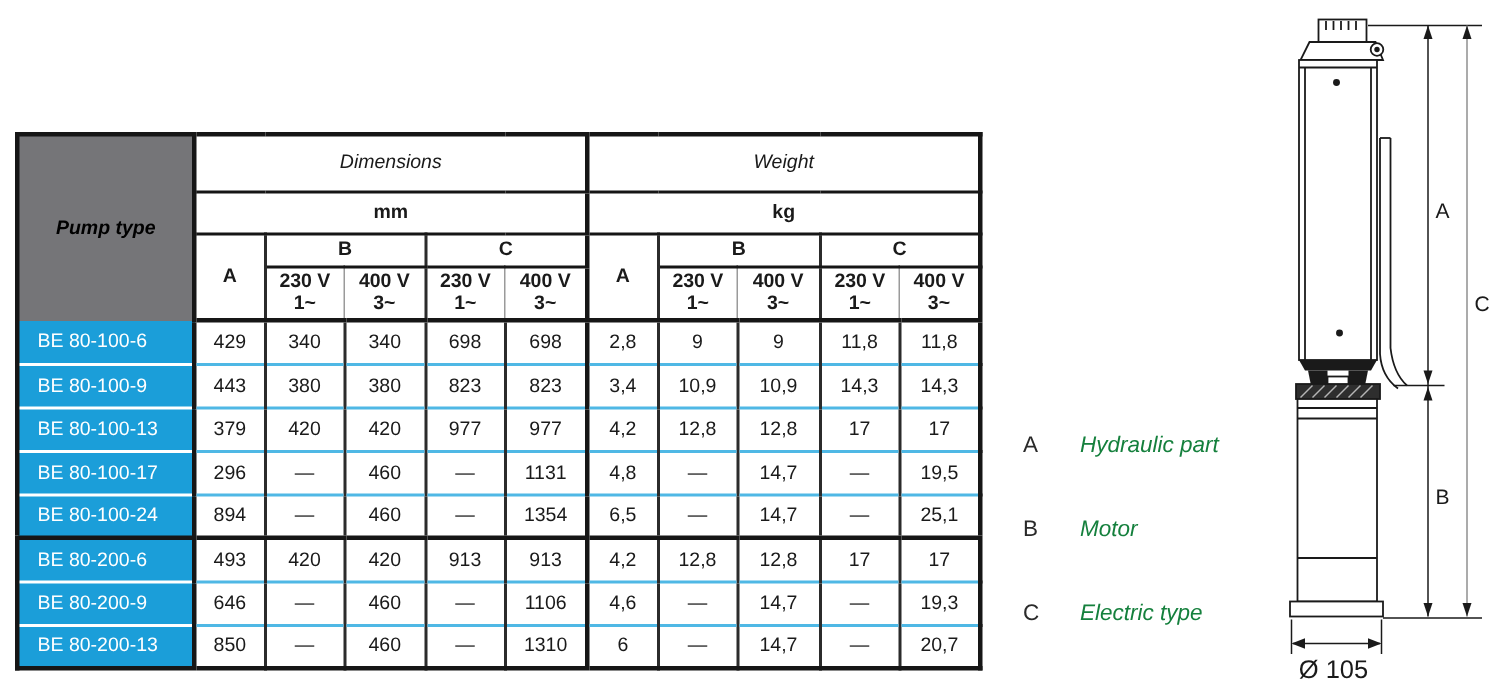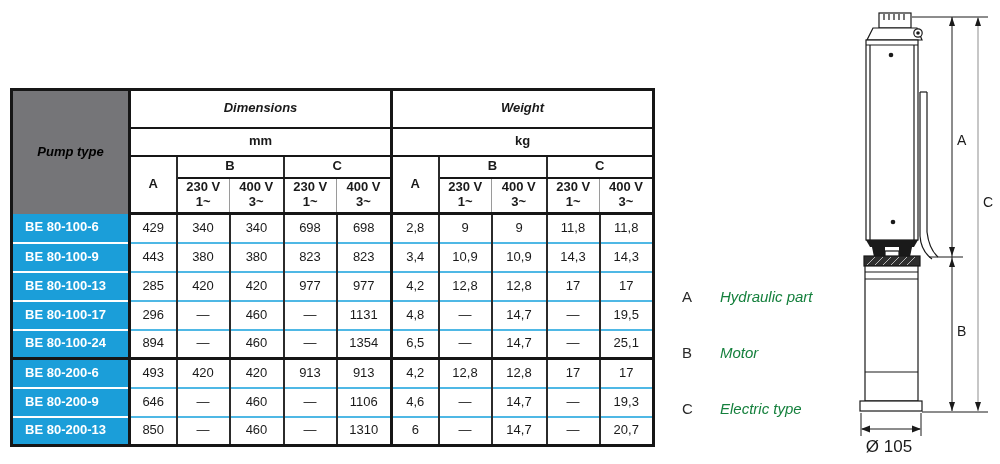--- a/index.html
+++ b/index.html
@@ -24,30 +24,30 @@
   
   tr.r-group{height:38px;}
   tr.r-unit{height:28px;}
   tr.r-bc{height:22px;}
   tr.r-volt{height:36px;}
   .pump-head{
     background:#757578;color:#000000;
     font-weight:bold;font-style:italic;font-size:14px;
     border-right:3px solid #161616;
   }
-  .h-group{font-weight:bold;font-style:italic;font-size:14px;border-bottom:2px solid #161616;}
+  .h-group{font-weight:normal;font-style:italic;font-size:14px;border-bottom:2px solid #161616;}
   .h-unit{font-weight:bold;border-bottom:2px solid #161616;}
   .h-bc{font-weight:bold;border-bottom:2px solid #161616;}
   .h-a{font-weight:bold;border-bottom:3px solid #161616;}
   .h-volt{font-weight:bold;font-size:12px;border-bottom:3px solid #161616;}
   
   tbody tr{height:29px;}
   tbody td{border-top:2px solid #4fb8e5;}
   tbody th.pump-cell{
-    background:#1b9ed9;color:#fff;font-weight:bold;font-size:13px;
+    background:#1b9ed9;color:#fff;font-weight:normal;font-size:13px;
     text-align:left;padding-left:12px;
     border-top:2px solid #ffffff;border-right:3px solid #161616;margin-top:48px;
   }
   tbody tr:first-child td, tbody tr:first-child th.pump-cell{border-top:none;}
   tbody tr.group-start td, tbody tr.group-start th.pump-cell{border-top:3px solid #161616;}
   
   .legend{position:absolute;left:682px;top:288px;width:160px;}
   .legend-item{display:flex;align-items:baseline;margin-bottom:39px;font-size:15px;}
   .legend-key{width:38px;color:#2a2a2a;}
   .legend-label{font-style:italic;color:#15803d;white-space:nowrap;}
@@ -146,21 +146,21 @@
         <td class="vr2">823</td>
         <td class="vr3">823</td>
         <td class="vr2">3,4</td>
         <td class="vr2">10,9</td>
         <td class="vr2">10,9</td>
         <td class="vr2">14,3</td>
         <td class="">14,3</td>
       </tr>
       <tr>
         <th class="pump-cell">BE 80-100-13</th>
-        <td class="vr2">285</td>
+        <td class="vr2">379</td>
         <td class="vr2">420</td>
         <td class="vr2">420</td>
         <td class="vr2">977</td>
         <td class="vr3">977</td>
         <td class="vr2">4,2</td>
         <td class="vr2">12,8</td>
         <td class="vr2">12,8</td>
         <td class="vr2">17</td>
         <td class="">17</td>
       </tr>

